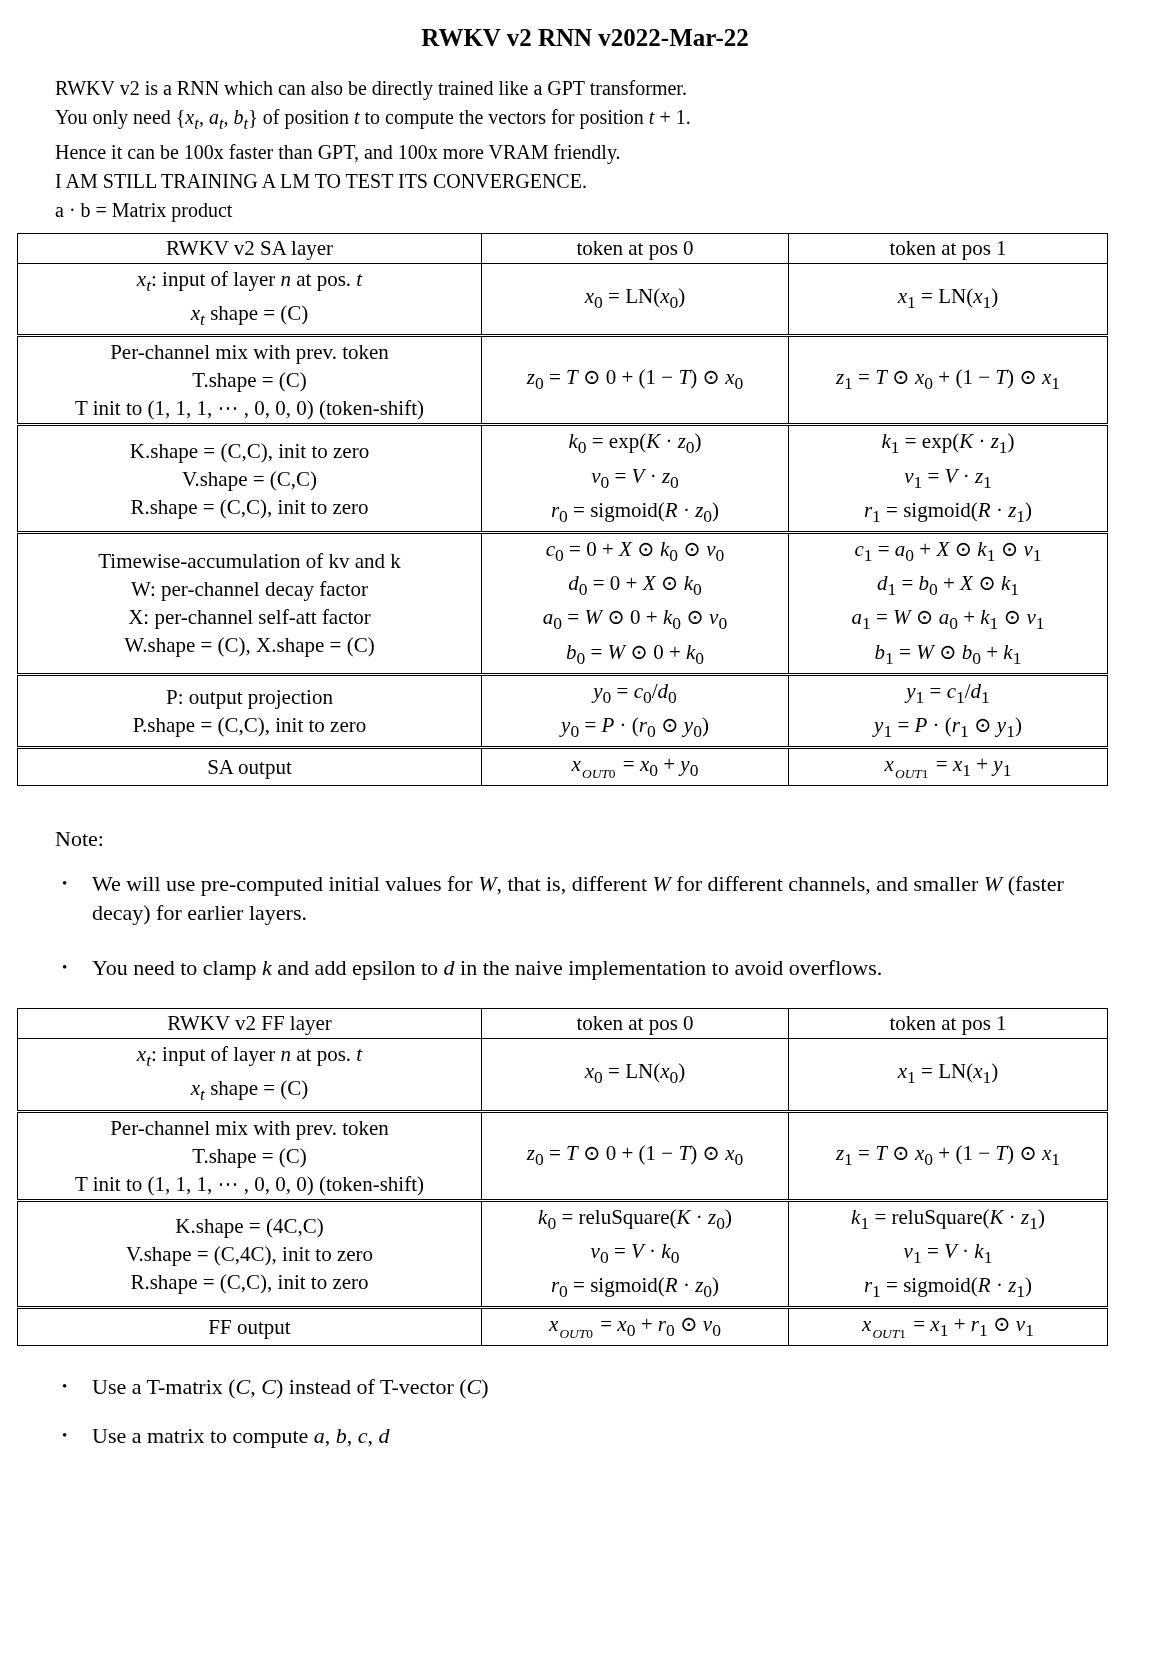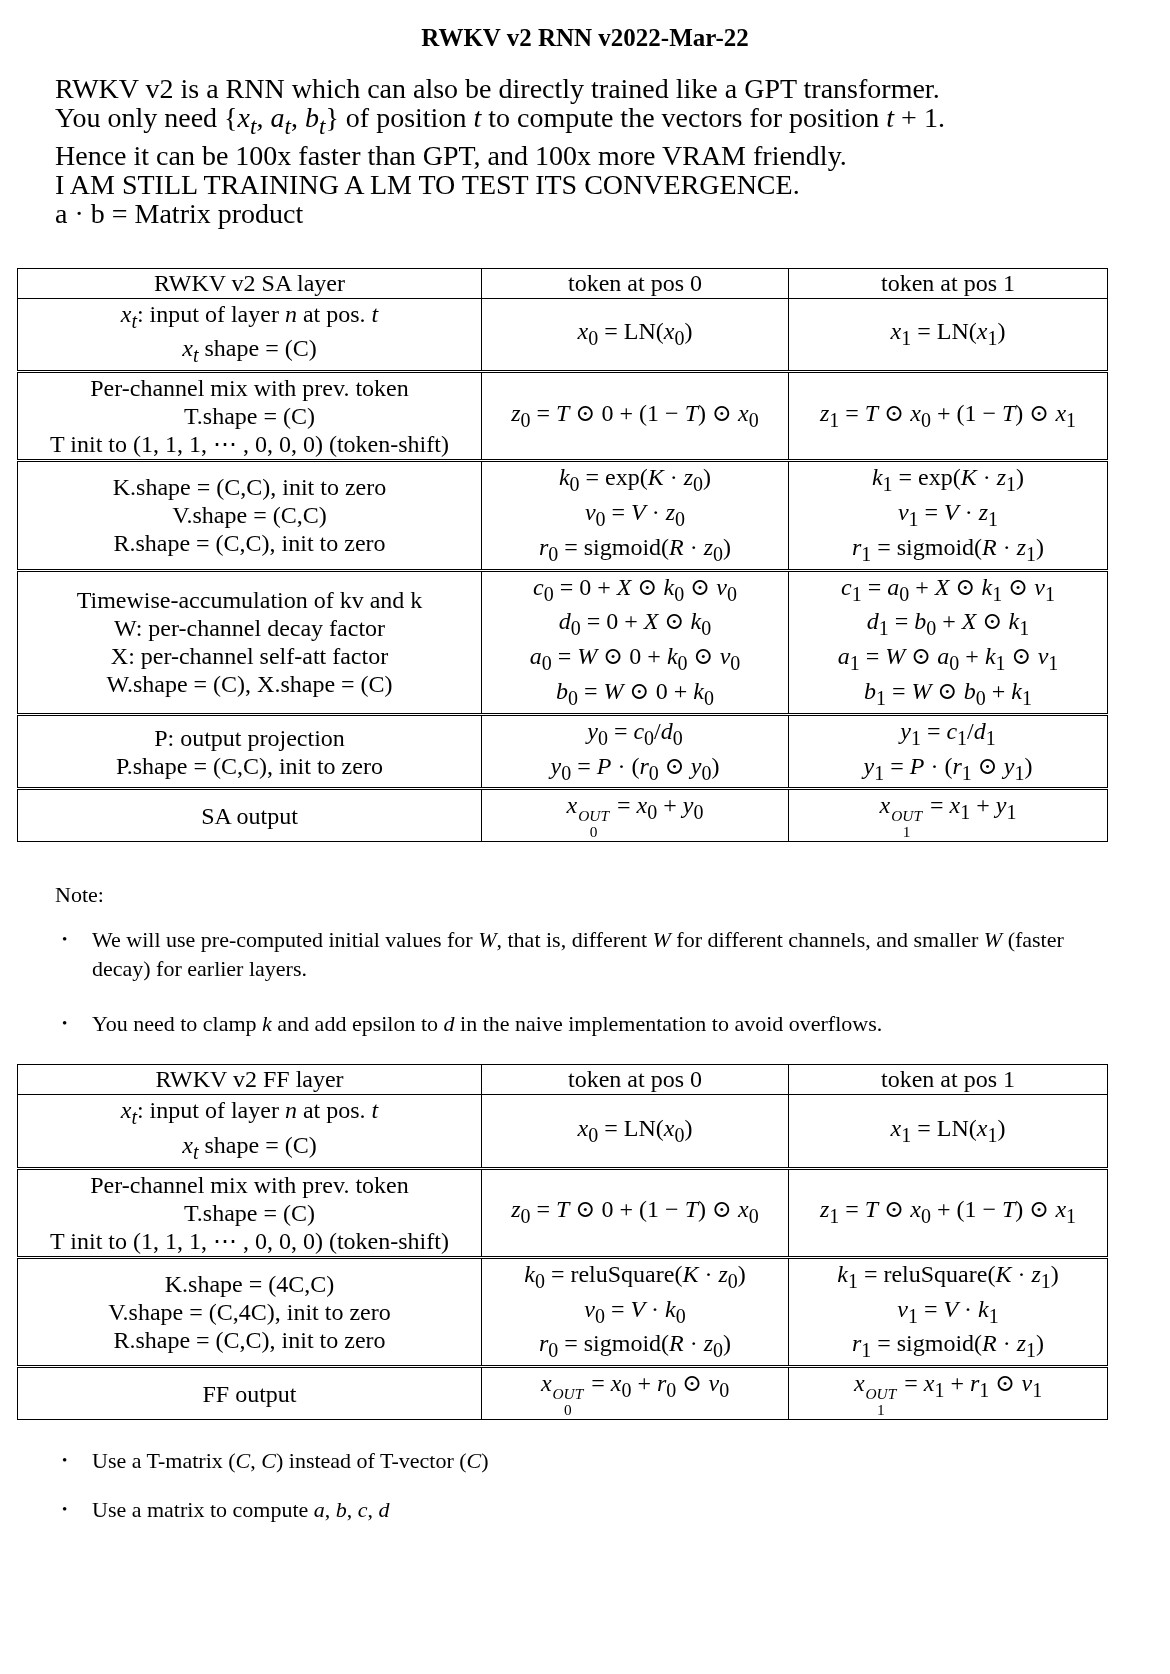--- a/index.html
+++ b/index.html
@@ -10,28 +10,28 @@
     font-family: "Liberation Serif", "DejaVu Serif", serif;
     overflow: hidden;
     padding-top: 24px;
   }
   .title {
     font-size: 25px; font-weight: bold; text-align: center;
     margin: 0 0 22px 0;
   }
   .intro {
     margin: 0 60px 0 55px;
-    font-size: 28px; line-height: 29px;
+    font-size: 20px; line-height: 29px;
   }
   table.eq {
     border-collapse: collapse;
     table-layout: fixed;
     width: 1090px;
-    margin: 40px 0 0 17px;
-    font-size: 24px; line-height: 28px;
+    margin: 8px 0 0 17px;
+    font-size: 21px; line-height: 28px;
   }
   table.eq.ff { margin-top: 21px; border-radius: 29px; }
   .eq th, .eq td {
     border: 1px solid #000;
     text-align: center; vertical-align: middle;
     padding: 1px 8px;
     font-weight: normal;
     overflow: hidden;
   }
   .eq th { line-height: 29px; padding: 0 8px; }
@@ -46,21 +46,21 @@
     font-size: 22px; line-height: 29px;
   }
   #note-list { margin-top: 16px; }
   #todo-list { margin-top: 26px; }
   ul.bullets li { display: flex; margin: 0 64px 26px 62px; }
   #todo-list li { margin-bottom: 20px; }
   .bullets .dot { flex: 0 0 30px; font-size: 15px; line-height: 29px; }
   .bullets .btext { flex: 1; }
   
   .ss {
-    display: inline-flex; flex-direction: column; align-items: center;
+    display: inline-flex; flex-direction: row; align-items: center;
     vertical-align: -0.5em; font-size: 0.64em; line-height: 1;
     margin-left: 1px; margin-right: 2px;
   }
   .ss sup, .ss sub {
     font-size: 1em; line-height: 1.05; position: static; vertical-align: baseline;
   }
 </style>
 </head>
 <body>
 

